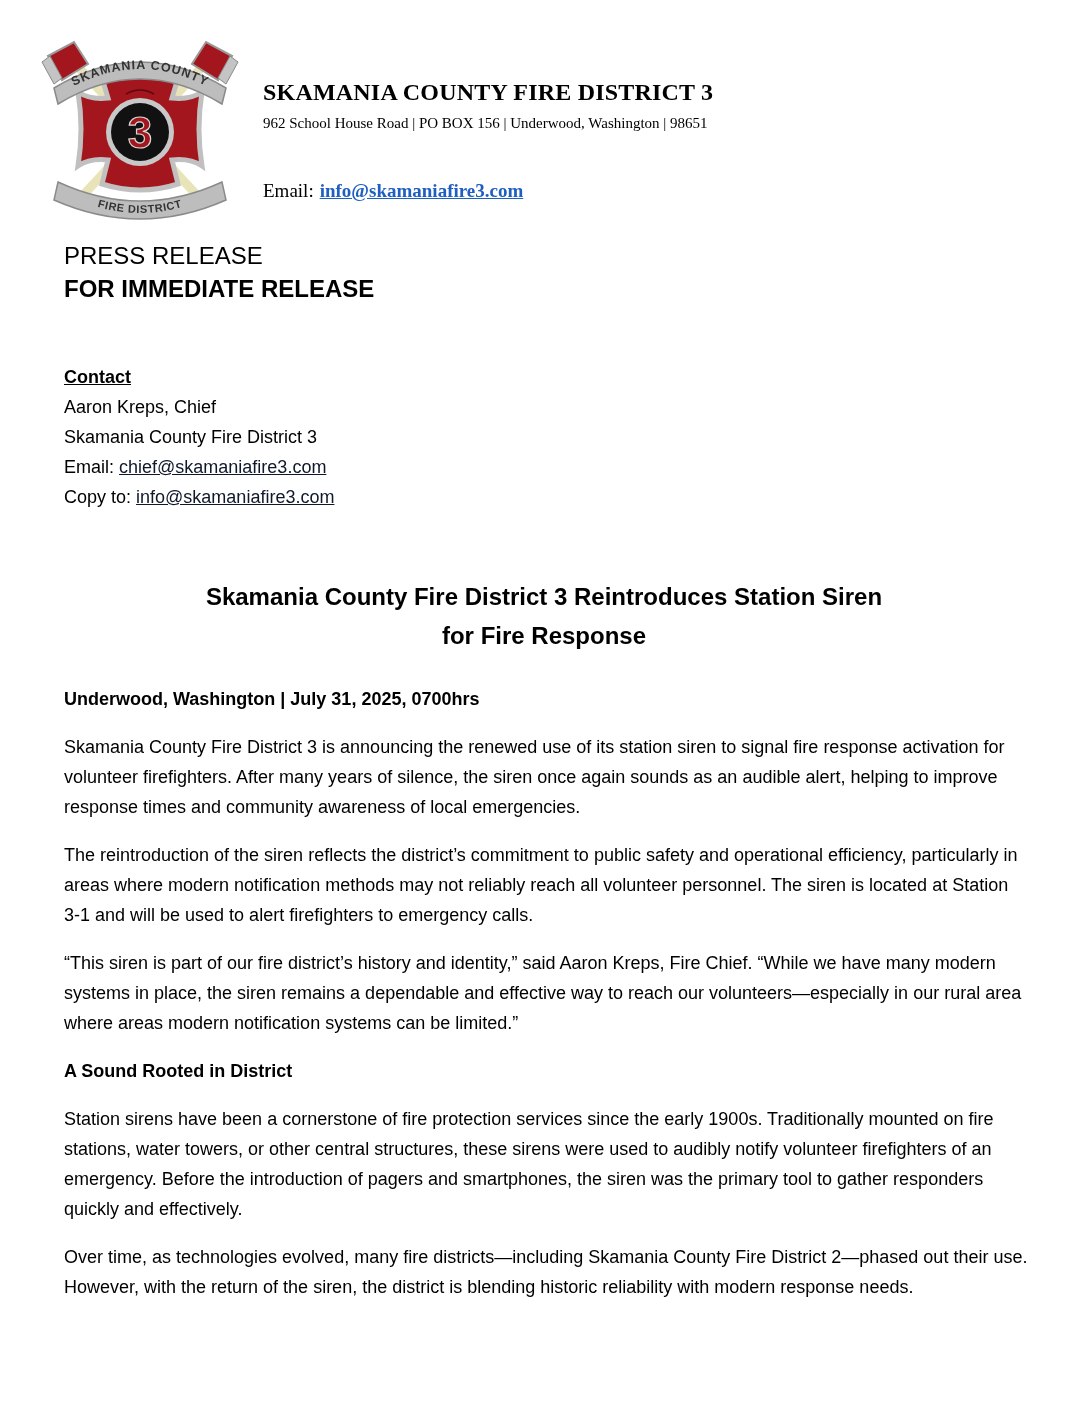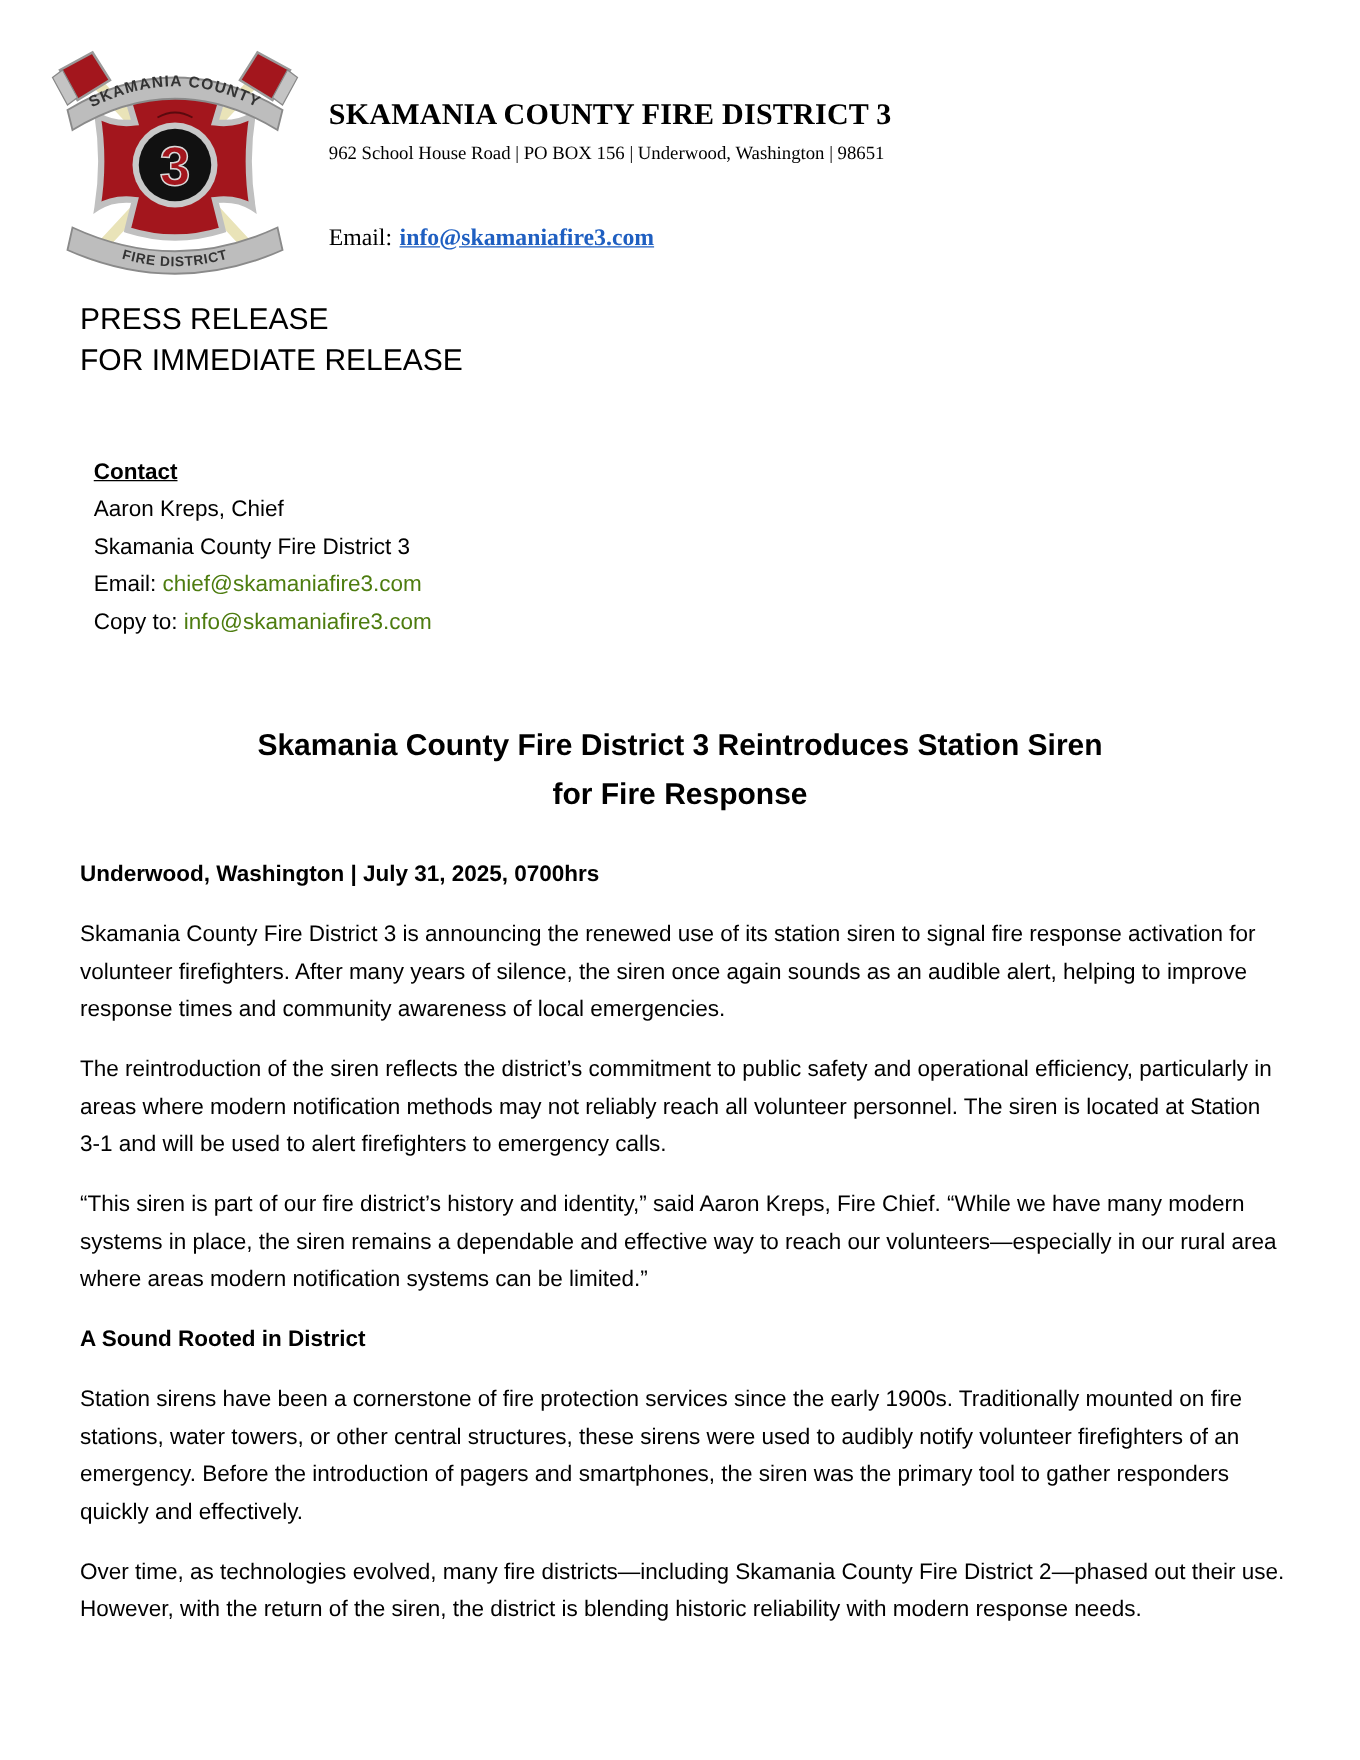--- a/index.html
+++ b/index.html
@@ -67,39 +67,40 @@
     top: 239px;
   }
   .release-label {
     font-size: 24px;
     line-height: 33px;
     white-space: nowrap;
   }
   .release-immediate {
     font-size: 24px;
     line-height: 34px;
-    font-weight: normal;
+    font-weight: bold;
     white-space: nowrap;
   }
 
   
   .contact-block {
     position: absolute;
-    left: 75px;
+    left: 64px;
     top: 362px;
     font-size: 18px;
     line-height: 30px;
   }
   .contact-heading {
     font-weight: bold;
     text-decoration: underline;
   }
   .contact-line { white-space: nowrap; }
   .contact-line a {
-    color: #4d7c0f;
+    color: #0f172a;
+    text-decoration: underline;
   }
 
   
   .headline {
     position: absolute;
     left: 64px;
     width: 960px;
     top: 577px;
     text-align: center;
     font-size: 24px;

